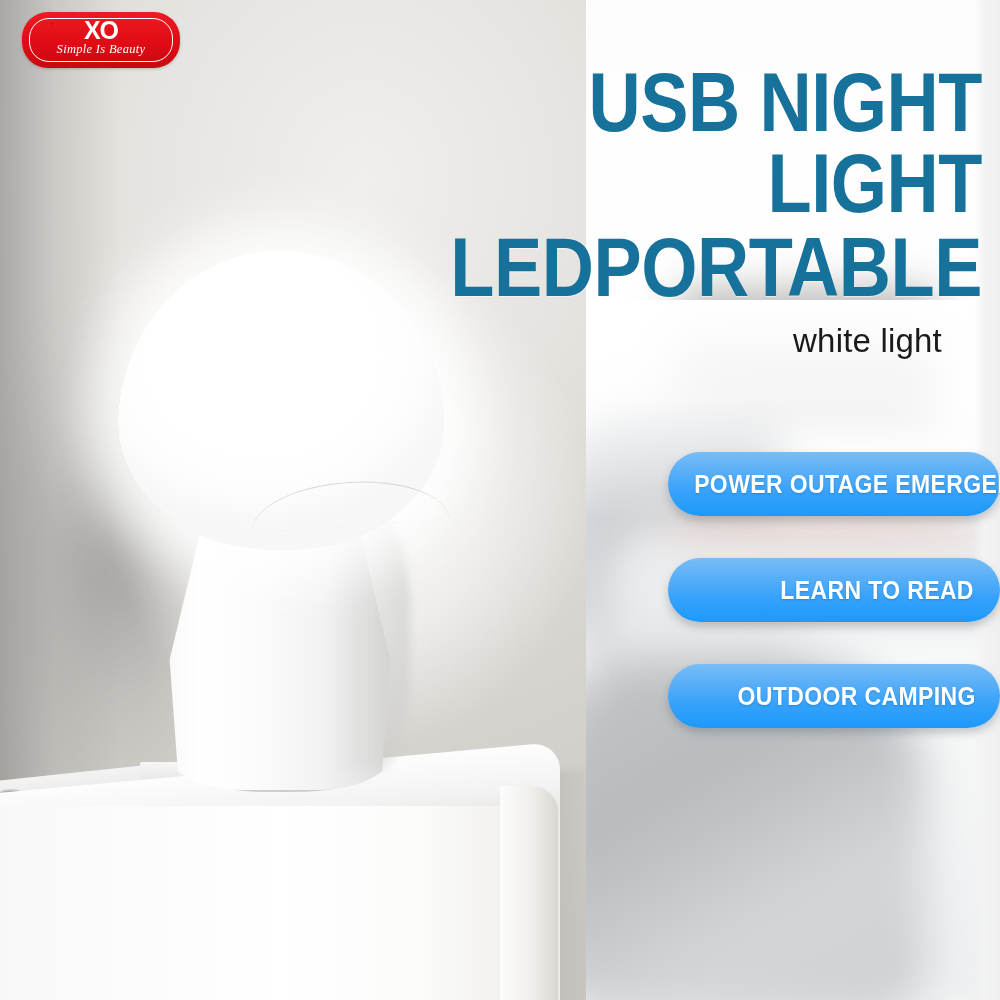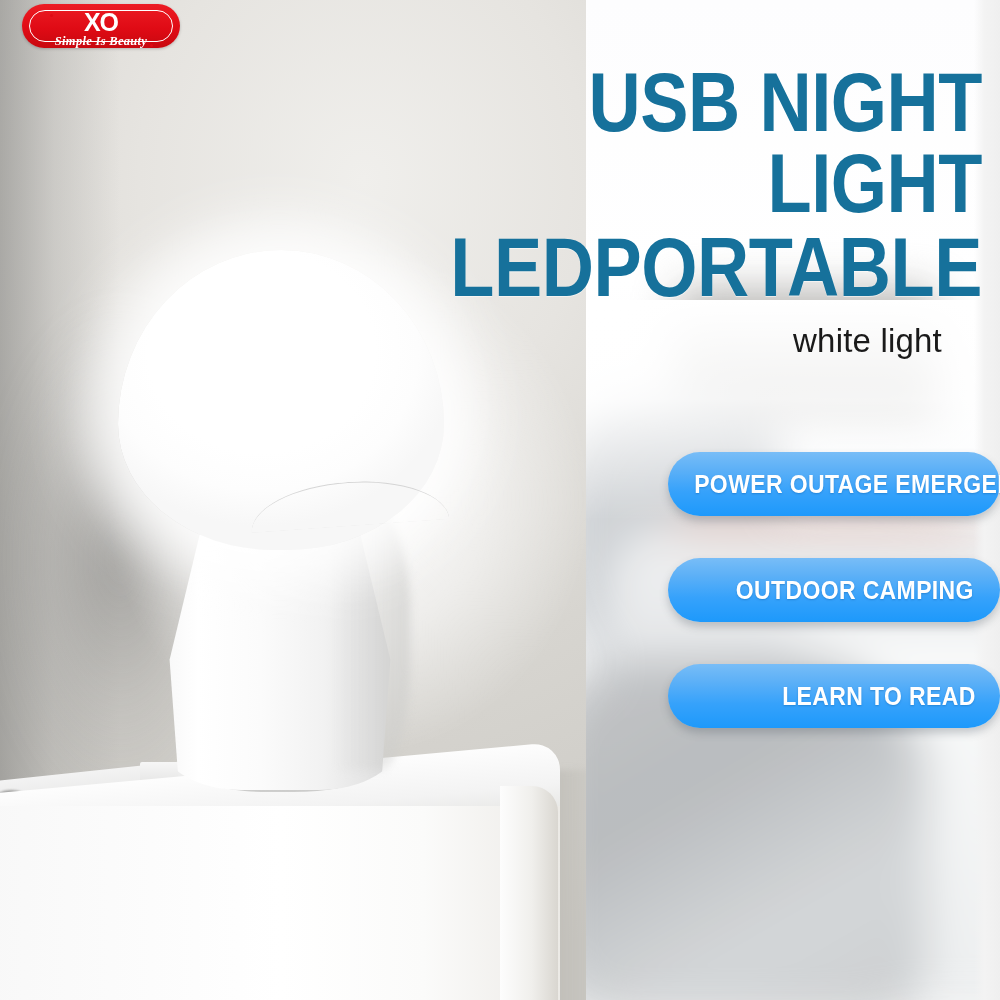--- a/index.html
+++ b/index.html
@@ -174,22 +174,22 @@
     pointer-events:none;
   }
   .right-edge-strip {
     position:absolute; left:388px; top:0; width:26px; height:1000px;
     background:linear-gradient(to right, rgba(246,246,246,0) 0%, #f3f3f3 40%, #efefef 100%);
     pointer-events:none;
   }
 
   
   .logo {
-    position:absolute; left:22px; top:4px;
-    width:158px; height:44px;
+    position:absolute; left:22px; top:12px;
+    width:158px; height:56px;
     background:linear-gradient(to bottom,#ec1c24 0%, #e00b15 55%, #c8080f 100%);
     border-radius:26px;
     box-shadow:0 1px 3px rgba(0,0,0,.22);
     overflow:hidden;
   }
   .logo-inner-border {
     position:absolute; left:7px; top:6px; right:7px; bottom:6px;
     border:1.6px solid #fff;
     border-radius:20px;
   }
@@ -207,21 +207,21 @@
     font-size:25px;
     letter-spacing:-1px;
     line-height:26px;
   }
   .logo-tag {
     position:absolute; left:0; right:0; top:30px;
     text-align:center;
     color:#ffffff;
     font-family:"Liberation Serif", serif;
     font-style:italic;
-    font-weight:bold;
+    font-weight:normal;
     font-size:12.5px;
     letter-spacing:.3px;
     line-height:14px;
   }
 
   
   .headline {
     position:absolute; right:18px; top:62px;
     width:640px;
     text-align:right;
@@ -335,20 +335,20 @@
     <span class="l2">LEDPORTABLE</span>
   </div>
 
   <div class="subtitle">white light</div>
 
   <div class="pills">
     <div class="pill">
       <span class="pill-label">POWER OUTAGE EMERGENCY</span>
     </div>
     <div class="pill">
+      <span class="pill-label">LEARN TO READ</span>
+    </div>
+    <div class="pill">
       <span class="pill-label">OUTDOOR CAMPING</span>
     </div>
-    <div class="pill">
-      <span class="pill-label">LEARN TO READ</span>
-    </div>
   </div>
 
 </div>
 
 </body></html>

